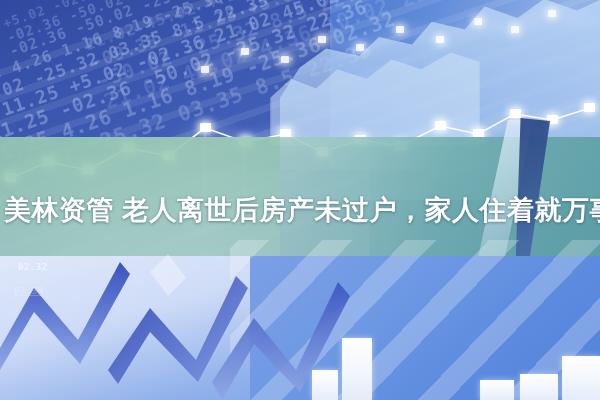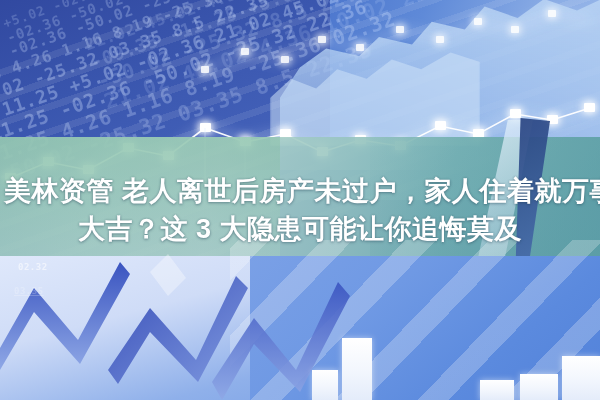--- a/index.html
+++ b/index.html
@@ -268,16 +268,15 @@
   <div class="bar" style="left:342px;width:30px;height:62px;"></div>
   <div class="bar" style="left:480px;width:34px;height:20px;"></div>
   <div class="bar" style="left:520px;width:38px;height:26px;"></div>
   <div class="bar" style="left:562px;width:38px;height:44px;"></div>
 
   <div class="lownum" style="left:18px;top:262px;">02.32</div>
   <div class="lownum" style="left:14px;top:286px;opacity:.4;text-decoration:underline;">03.35</div>
 
   <div class="headline">
     <div class="hl-line hl1">美林资管 老人离世后房产未过户，家人住着就万事</div>
-    <div class="hl-line hl2">大吉？这 3 大隐患可能让你追悔莫及</div>
   </div>
 
 </div>
 
 </body></html>

